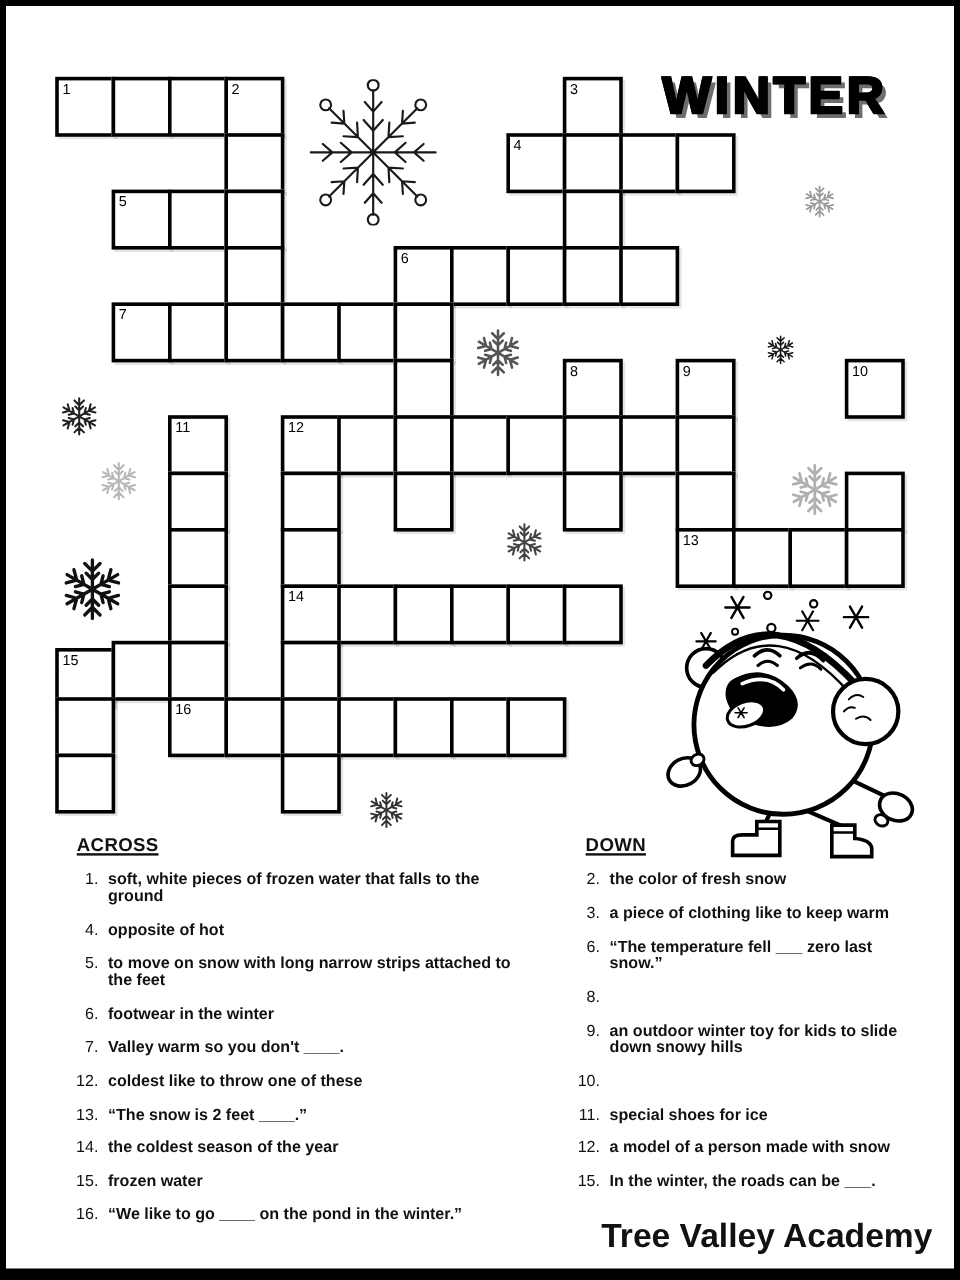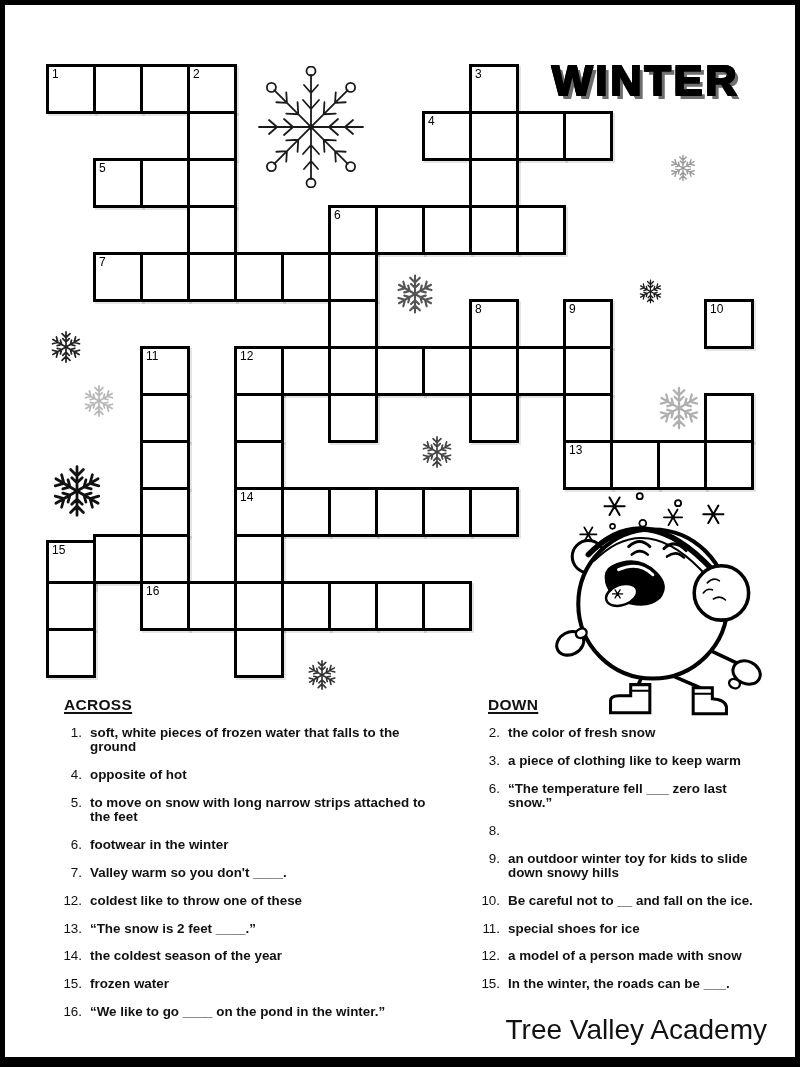--- a/index.html
+++ b/index.html
@@ -31,21 +31,21 @@
   .clues ol{list-style:none;margin:0;padding:0;font-size:13.4px;line-height:1.04;}
   .clues li{display:flex;margin-bottom:14px;}
   .clues .num{flex:none;width:26px;text-align:right;margin-right:8px;}
   .clues .txt{white-space:pre-line;font-weight:bold;}
   .across{left:56px;top:696px;width:372px;}
   .across h2{margin-left:8px;}
   .down{left:474px;top:696px;width:306px;}
   .down h2{margin-left:14px;}
   .down .txt{width:252px;}
 
-  .footer{position:absolute;right:33px;top:1014px;font-size:28px;font-weight:normal;z-index:4;margin-left:12px;}
+  .footer{position:absolute;right:23px;top:1014px;font-size:28px;font-weight:bold;z-index:4;margin-left:12px;}
 </style>
 </head>
 <body>
 
 <div class="page">
   <div class="frame"></div>
 
   <div class="title">WINTER</div>
 
   <div id="grid">
@@ -333,21 +333,20 @@
         <li>
           <span class="num">8.</span>
         </li>
         <li>
           <span class="num">9.</span>
           <span class="txt">an outdoor winter toy for kids to slide
 down snowy hills</span>
         </li>
         <li>
           <span class="num">10.</span>
-          <span class="txt">Be careful not to __ and fall on the ice.</span>
         </li>
         <li>
           <span class="num">11.</span>
           <span class="txt">special shoes for ice</span>
         </li>
         <li>
           <span class="num">12.</span>
           <span class="txt">a model of a person made with snow</span>
         </li>
         <li>

